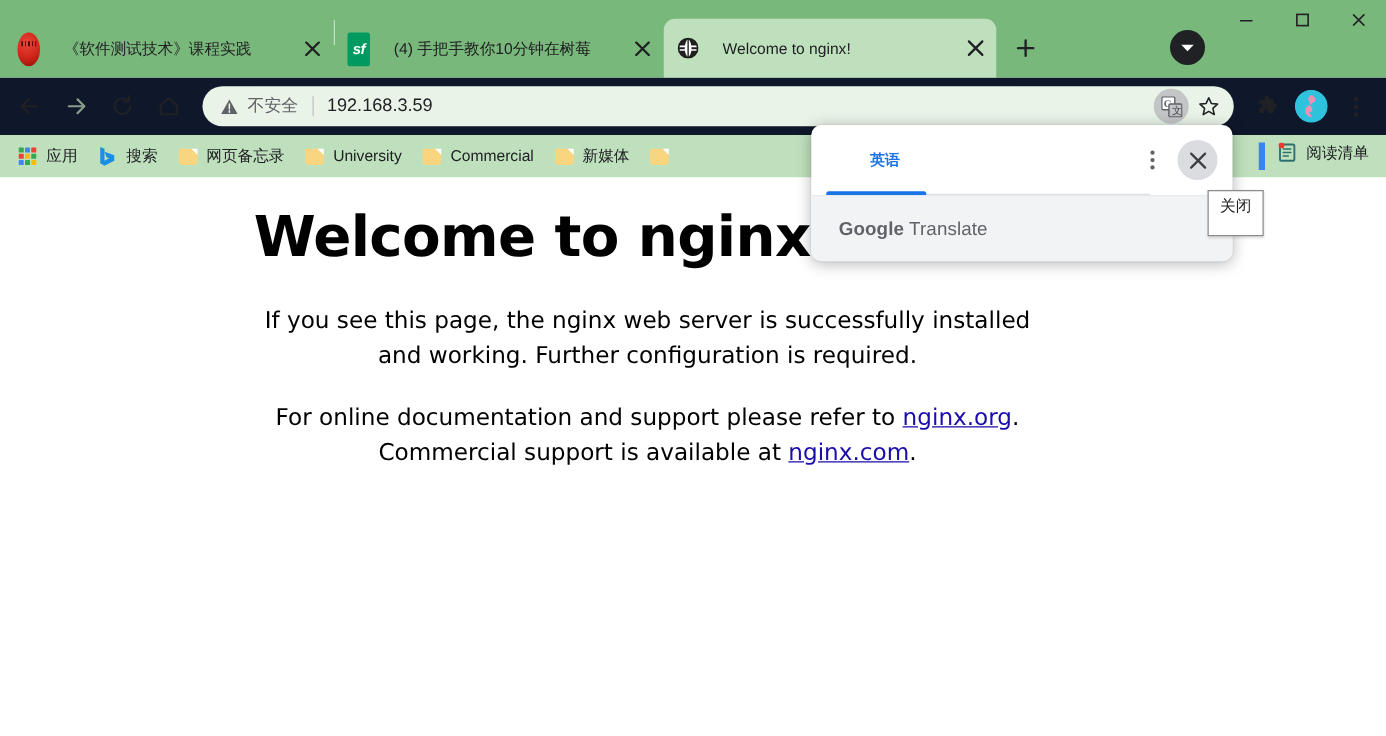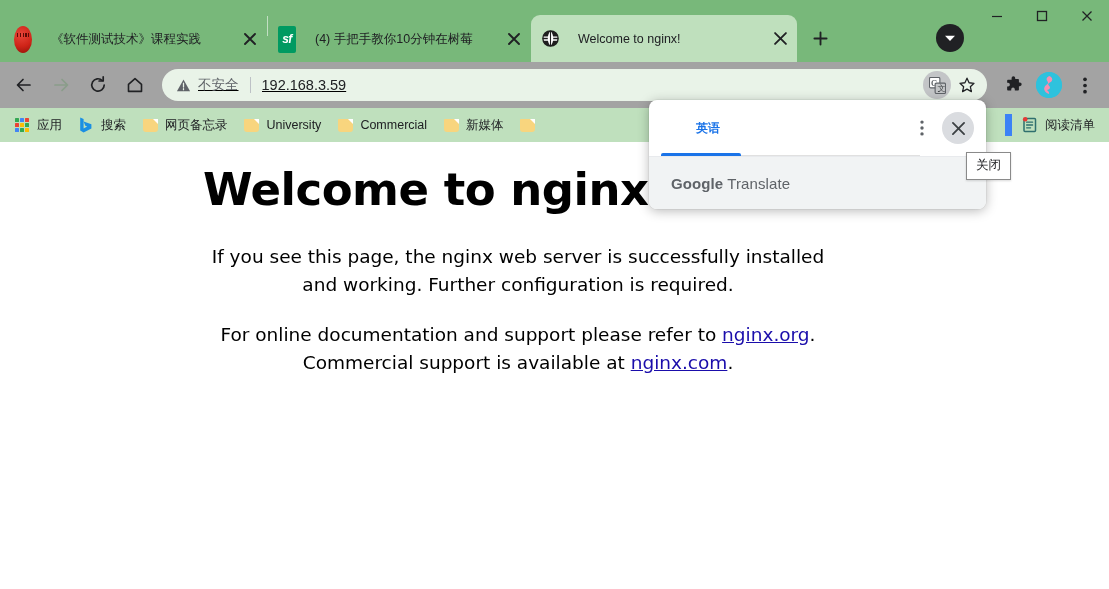--- a/index.html
+++ b/index.html
@@ -146,26 +146,25 @@
   }
   .wbtn {
     width: 45px; height: 32px;
     display: flex; align-items: center; justify-content: center;
   }
   .wbtn svg { display: block; }
 
   
   .toolbar {
     height: 46px;
-    background: #a3a3a3;
+    background: #0f172a;
     display: flex;
     align-items: center;
     padding: 0 8px;
     flex: 0 0 auto;
-    text-decoration: underline;
   }
   .navbtn {
     width: 32px; height: 32px;
     display: flex; align-items: center; justify-content: center;
     border-radius: 50%;
     margin-right: 5px;
     flex: 0 0 32px;
   }
   .navbtn svg { display: block; }
   .omnibox {
@@ -269,23 +268,22 @@
     width: 14px; height: 14px;
     display: grid;
     grid-template-columns: repeat(3, 1fr);
     grid-template-rows: repeat(3, 1fr);
     gap: 1.6px;
   }
   .apps-grid i { display:block; border-radius: .5px; }
   .bm-spacer { flex: 1 1 auto; }
   .readinglist {
     display: flex;
-    align-items: center;
     padding: 0 8px 0 10px;
-    border-left: 7px solid #3b82f6;
+    border-left: 5px solid #3b82f6;
     height: 22px;
     flex: 0 0 auto;
   }
   .rl-icon {
     width: 16px; height: 16px;
     position: relative;
     flex: 0 0 16px;
   }
 
   
@@ -400,21 +398,21 @@
   .gt-logo b { font-weight: bold; color: #5f6368; }
 
   .tooltip {
     position: absolute;
     left: 966px;
     top: 152px;
     background: #ffffff;
     border: 1px solid #8a8a8a;
     color: #202124;
     font-size: 12.5px;
-    padding: 4px 9px 5px;
+    padding: 4px 9px 14px;
     z-index: 60;
     box-shadow: 0 1px 2px rgba(0,0,0,.15);
   }
 </style>
 </head>
 <body>
 
 <div class="browser">
 
   <div class="tabstrip">

